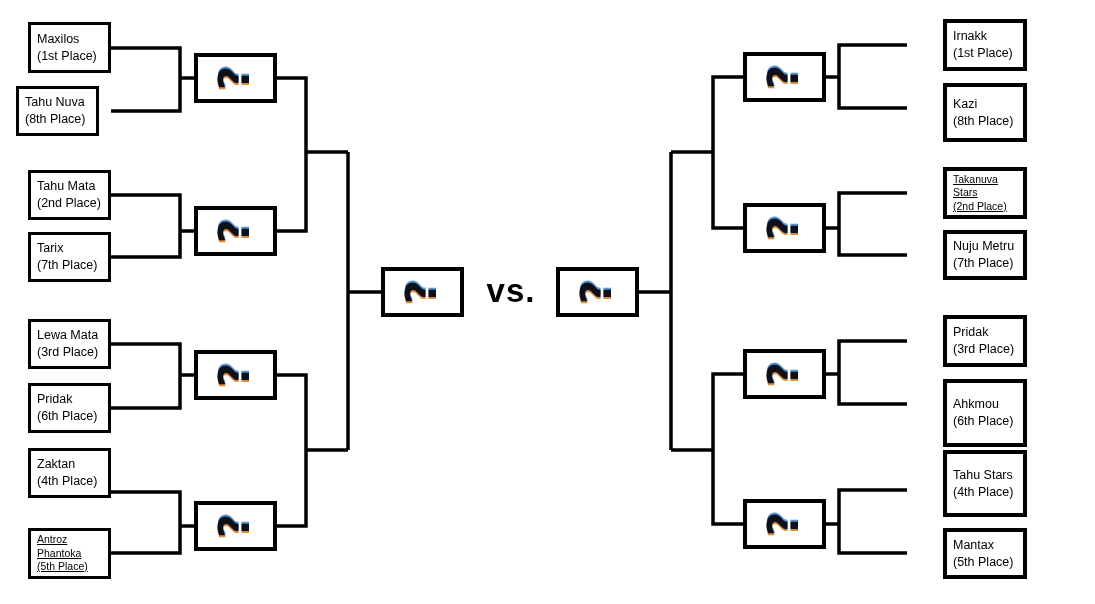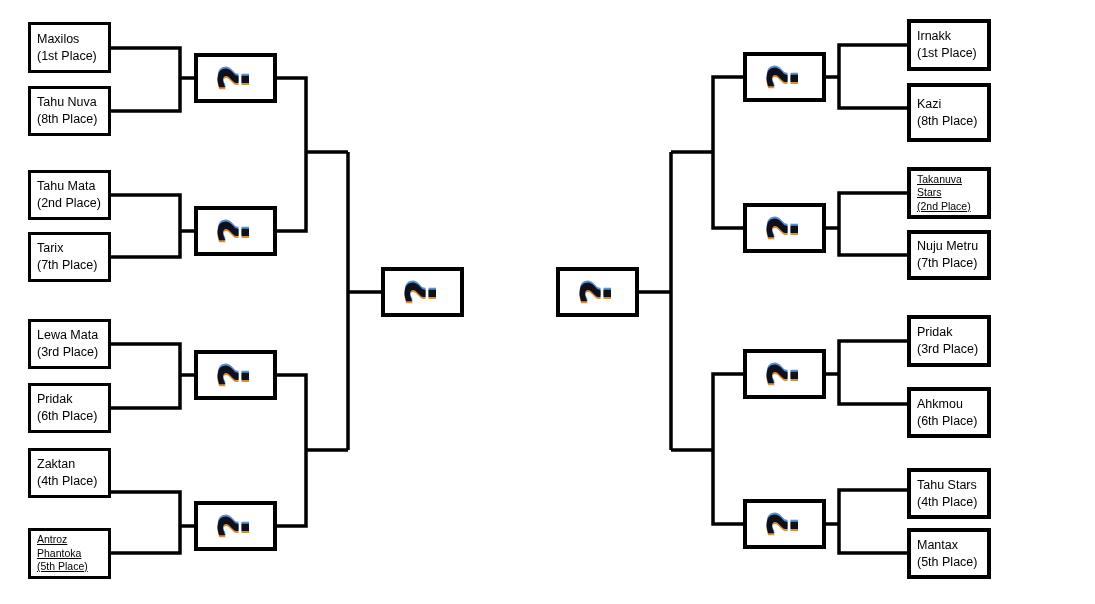--- a/index.html
+++ b/index.html
@@ -18,21 +18,21 @@
   }
   #wires{position:absolute;left:0;top:0;width:1095px;height:604px;}
   #wires path{fill:none;stroke:var(--line);stroke-width:3.5px;}
   .tb{
     position:absolute;width:83px;box-sizing:border-box;
     border:3px solid var(--box-border);background:#fff;
     display:flex;flex-direction:column;justify-content:center;
     padding:2px 2px 2px 6px;font-size:12.5px;line-height:1.35;
   }
   .tb div{white-space:nowrap;}
-  .tb.right{width:84px;border-width:4px;padding-left:6px;}
+  .tb.right{width:84px;border-width:4px;padding-left:6px;margin-left:36px;}
   .tb.small{font-size:10.5px;line-height:1.3;}
   .tb.small div{white-space:normal;text-decoration:underline;}
   .wb{
     position:absolute;width:83px;height:50px;box-sizing:border-box;
     border:4px solid var(--box-border);background:#fff;
     display:flex;align-items:center;justify-content:center;overflow:hidden;
   }
   .qmark{
     display:inline-block;font-family:"DejaVu Sans",sans-serif;font-weight:bold;
     font-size:42px;line-height:1;color:var(--icon-body);
@@ -56,21 +56,21 @@
     <path d="M348 152 V450 M348 292 H383"></path>
     <path d="M907 45 H839 V108 H907 M839 77 H823 M907 193 H839 V255 H907 M839 228 H823 M907 341 H839 V404 H907 M839 374 H823 M907 490 H839 V553 H907 M839 524 H823"></path>
     <path d="M745 77 H713 V228 H745 M713 152 H671 M745 374 H713 V524 H745 M713 450 H671"></path>
     <path d="M671 152 V450 M671 292 H636"></path>
   </svg>
 
   <div class="tb" style="left:28px;top:22px;height:51px">
     <div>Maxilos</div>
     <div>(1st Place)</div>
   </div>
-  <div class="tb" style="left:28px;top:86px;height:50px">
+  <div class="tb" style="left:16px;top:86px;height:50px">
     <div>Tahu Nuva</div>
     <div>(8th Place)</div>
   </div>
   <div class="tb" style="left:28px;top:170px;height:50px">
     <div>Tahu Mata</div>
     <div>(2nd Place)</div>
   </div>
   <div class="tb" style="left:28px;top:232px;height:50px">
     <div>Tarix</div>
     <div>(7th Place)</div>
@@ -101,20 +101,21 @@
   <div class="wb" style="left:194px;top:350px">
     <span class="qmark">?</span>
   </div>
   <div class="wb" style="left:194px;top:501px">
     <span class="qmark">?</span>
   </div>
 
   <div class="wb" style="left:381px;top:267px">
     <span class="qmark">?</span>
   </div>
+  <div class="vs">vs.</div>
   <div class="wb" style="left:556px;top:267px">
     <span class="qmark">?</span>
   </div>
 
   <div class="wb" style="left:743px;top:52px">
     <span class="qmark">?</span>
   </div>
   <div class="wb" style="left:743px;top:203px">
     <span class="qmark">?</span>
   </div>
@@ -138,25 +139,25 @@
     <div>(2nd Place)</div>
   </div>
   <div class="tb right" style="left:907px;top:230px;height:50px">
     <div>Nuju Metru</div>
     <div>(7th Place)</div>
   </div>
   <div class="tb right" style="left:907px;top:315px;height:52px">
     <div>Pridak</div>
     <div>(3rd Place)</div>
   </div>
-  <div class="tb right" style="left:907px;top:387px;height:51px">
+  <div class="tb right" style="left:907px;top:379px;height:68px">
     <div>Ahkmou</div>
     <div>(6th Place)</div>
   </div>
-  <div class="tb right" style="left:907px;top:468px;height:51px">
+  <div class="tb right" style="left:907px;top:450px;height:67px">
     <div>Tahu Stars</div>
     <div>(4th Place)</div>
   </div>
   <div class="tb right" style="left:907px;top:528px;height:51px">
     <div>Mantax</div>
     <div>(5th Place)</div>
   </div>
 
 </div>
 

